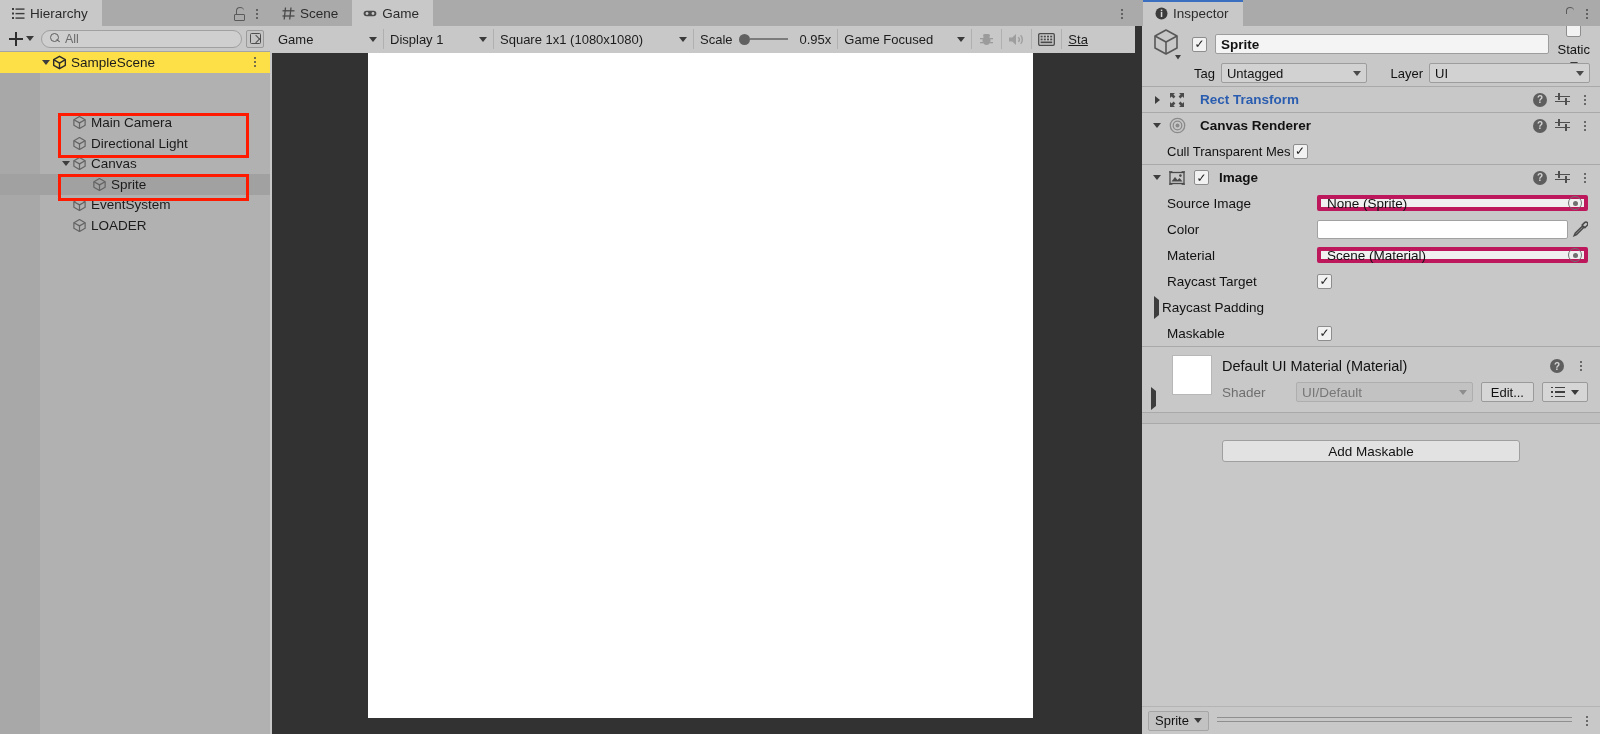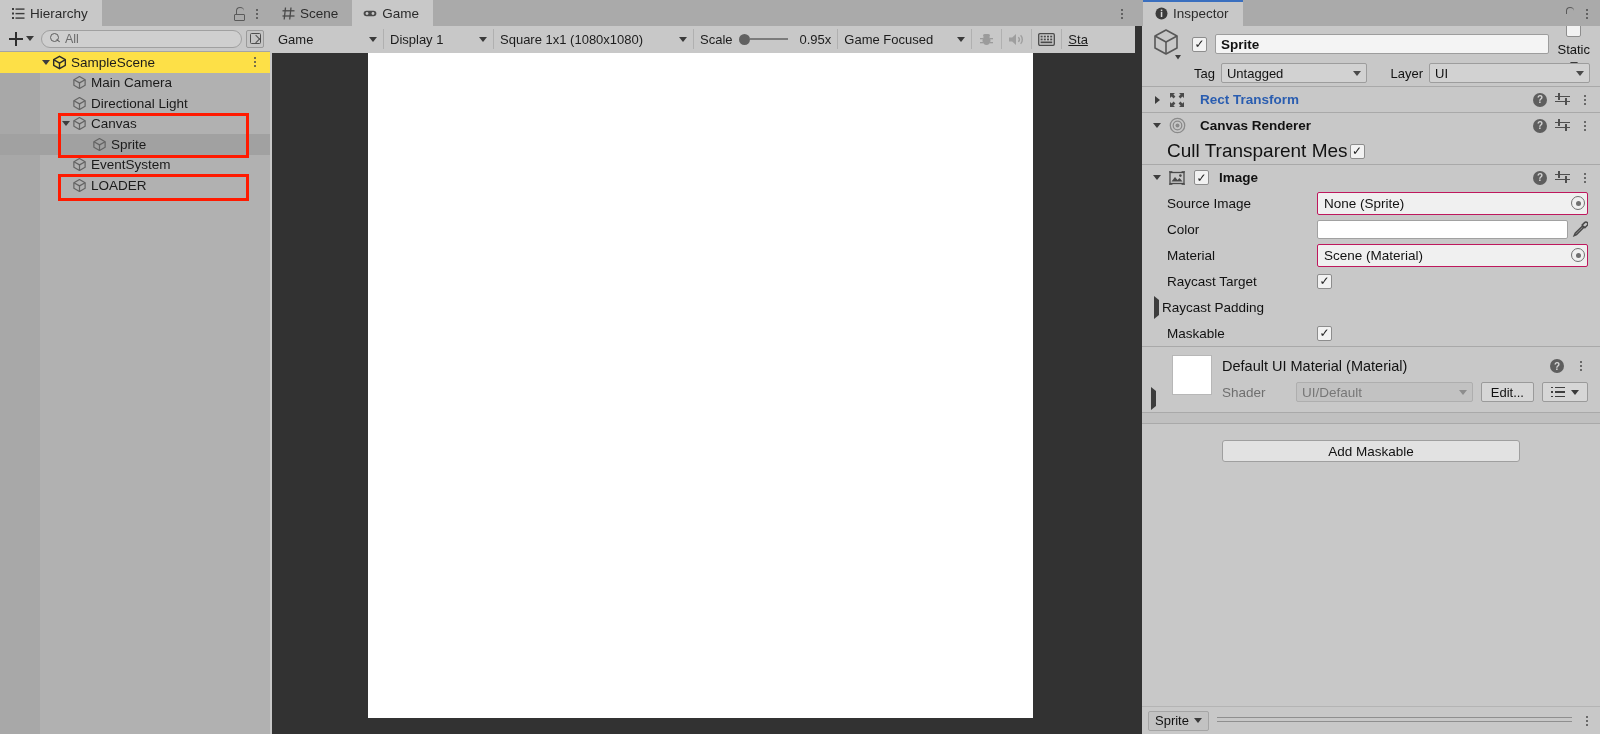--- a/index.html
+++ b/index.html
@@ -145,21 +145,21 @@
            font-size: 10px; font-weight: bold; display: flex; align-items: center; justify-content: center; }
   .presetico { width: 15px; height: 14px; position: relative; }
   .presetico i { position: absolute; left: 0; height: 1.6px; background: #4f4f4f; width: 15px; }
   .presetico i:nth-child(1) { top: 3px; }
   .presetico i:nth-child(2) { top: 8px; }
   .presetico b { position: absolute; width: 1.8px; height: 7px; background: #4f4f4f; top: 0px; }
 
   .prow { height: 26px; display: flex; align-items: center; padding: 0 12px 0 25px; }
   .prow .plabel { width: 150px; font-size: 13.5px; }
   .prow .pvalue { flex: 1; display: flex; align-items: center; }
-  .objfield { flex: 1; height: 23px; background: #f0f0f0; border: 1px solid #be185d; border-radius: 2px;
+  .objfield { flex: 1; height: 16px; background: #f0f0f0; border: 4px solid #be185d; border-radius: 2px;
               display: flex; align-items: center; justify-content: space-between; padding: 0 2px 0 6px; font-size: 13.5px; }
   .pickdot { width: 14px; height: 14px; border-radius: 50%; border: 1.4px solid #707070; position: relative;
              display: flex; align-items: center; justify-content: center; }
   .pickdot::after { content: ""; width: 5px; height: 5px; border-radius: 50%; background: #707070; }
   .colorfield { flex: 1; height: 19px; background: #ffffff; border: 1px solid #a1a1a1; border-radius: 2px; }
   .eyedrop { width: 16px; height: 16px; margin-left: 4px; position: relative; }
 
   .matblock { border-top: 1px solid #a9a9a9; padding: 8px 12px 10px 12px; display: flex; gap: 10px; position: relative; }
   .matblock .tw { position: absolute; left: 9px; top: 44px; }
   .matswatch { width: 40px; height: 40px; background: #ffffff; border: 1px solid #b7b7b7; margin-left: 18px; flex: none; }
@@ -261,21 +261,21 @@
                   <path d="M8 8.6 L8 14.6"></path>
                 </g>
               </svg></span>
             <span class="lbl">SampleScene</span>
             <span class="kebab">
               <i></i>
               <i></i>
               <i></i>
             </span>
           </div>
-          <div class="row" style="padding-left: 60px;">
+          <div class="row" style="padding-left: 60px; margin-top: 40px;">
             <span class="twisty"></span>
             <span class="cube"><svg width="15" height="15" viewBox="0 0 16 16">
                 <g fill="none" stroke="#646464" stroke-width="1.3" stroke-linejoin="round">
                   <path d="M8 1.6 L14 5 L14 11 L8 14.4 L2 11 L2 5 Z"></path>
                   <path d="M2 5 L8 8.4 L14 5"></path>
                   <path d="M8 8.4 L8 14.4"></path>
                 </g>
               </svg></span>
             <span class="lbl">Main Camera</span>
           </div>
@@ -567,21 +567,21 @@
                   <b style="left:10px;top:5px"></b>
                 </span>
                 <span class="kebab">
                   <i></i>
                   <i></i>
                   <i></i>
                 </span>
               </span>
             </div>
             <div class="prow" style="padding-left:25px;">
-              <span style="font-size:19px;">Cull Transparent Mes</span>
+              <span style="font-size:13px;">Cull Transparent Mes</span>
               <span class="chk on" style="margin-left:2px;"></span>
             </div>
           </div>
           <div class="comp">
             <div class="comphead">
               <span class="tw tw-down"></span>
               <span style="display:inline-flex;width:17px;height:17px;align-items:center;">
                 <svg width="16" height="16" viewBox="0 0 16 16">
                   <rect x="1" y="2.5" width="14" height="11" fill="none" stroke="#4a4a4a" stroke-width="1.3"></rect>
                   <path d="M2.5 11.5 L6 7 L8.5 10 L10.5 8 L13.5 11.5 Z" fill="#4a4a4a"></path>

